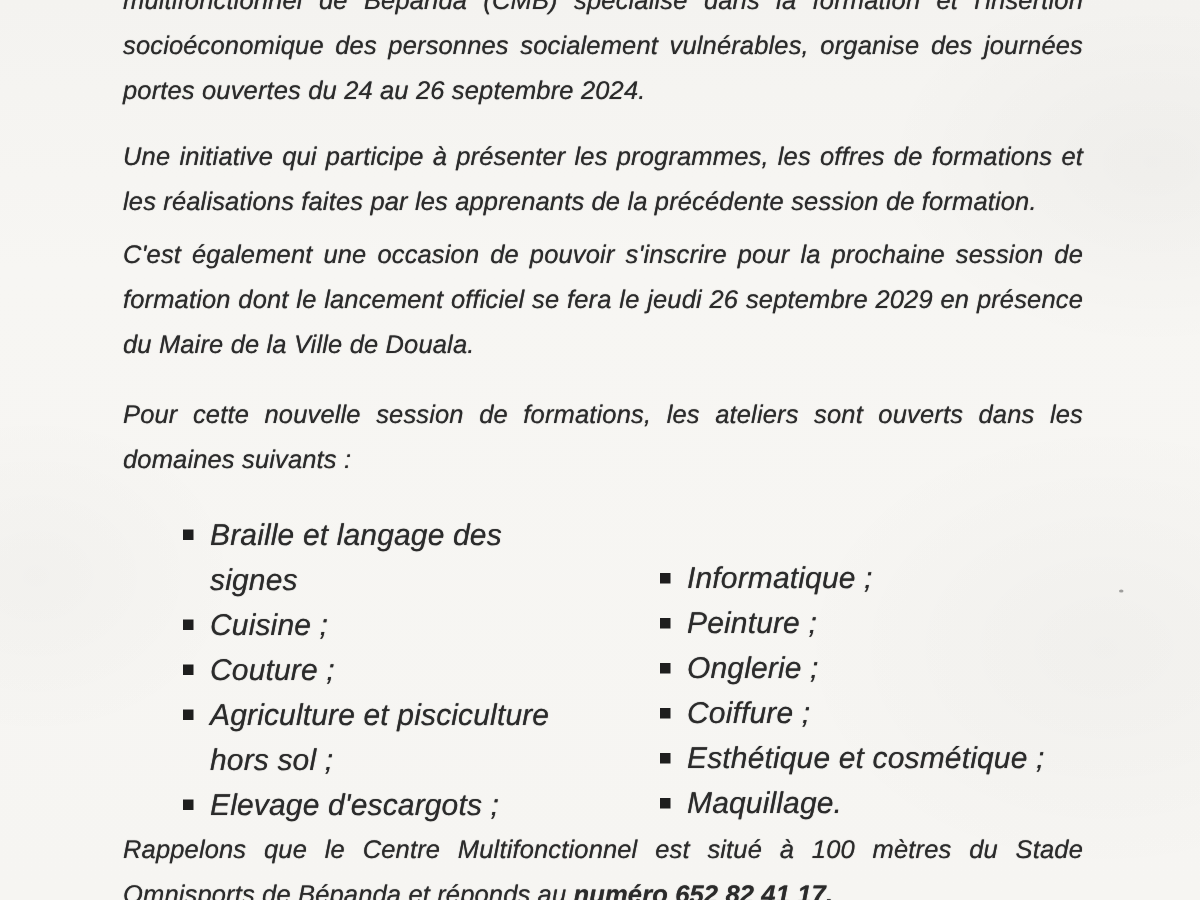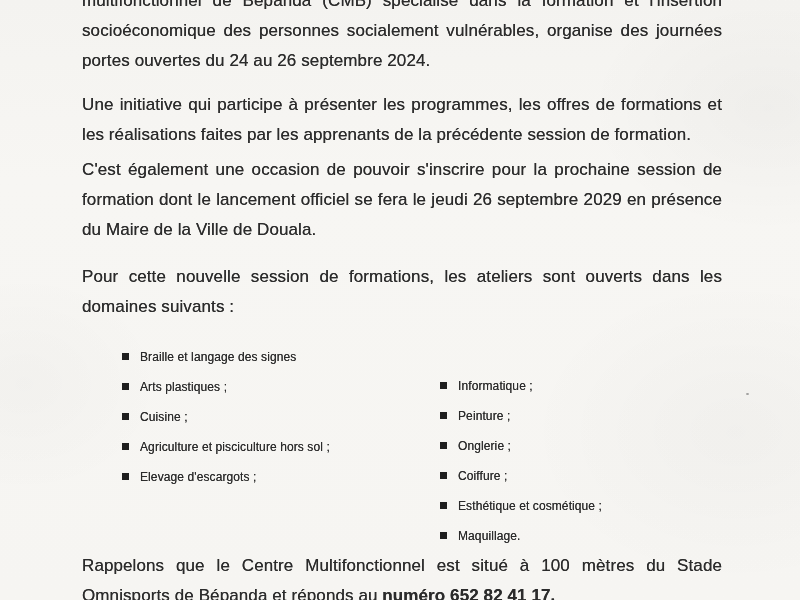--- a/index.html
+++ b/index.html
@@ -7,20 +7,21 @@
     position:relative;
     width:800px;height:600px;
     overflow:hidden;
     background:
       radial-gradient(260px 180px at 96% 18%, rgba(0,0,0,0.028), rgba(0,0,0,0) 70%),
       radial-gradient(300px 220px at 92% 72%, rgba(0,0,0,0.022), rgba(0,0,0,0) 70%),
       radial-gradient(200px 160px at 3% 64%, rgba(0,0,0,0.02), rgba(0,0,0,0) 70%),
       linear-gradient(180deg, #f4f3f0 0%, #f7f6f3 30%, #f6f5f2 100%);
     font-family:"Liberation Sans", sans-serif;
     color:#2b2b2b;
+    font-style:italic;
   }
   .content{
     position:absolute;
     left:82px; top:-14px; width:640px;
   }
   .ln{
     font-size:17px;
     line-height:30px;
     text-align:justify;
     text-align-last:justify;
@@ -39,21 +40,21 @@
     margin-top:20px;
     display:flex;
     padding-left:40px;
     box-sizing:border-box;
   }
   .col-left{width:318px;flex:0 0 318px;}
   .col-right{flex:1 1 auto;margin-top:29px;}
   .witem{
     display:flex;
     align-items:flex-start;
-    font-size:12px;
+    font-size:20px;
     line-height:30px;
     letter-spacing:0.1px;
     text-shadow:0 0 0.6px rgba(43,43,43,0.85);
   }
   .bullet{
     flex:0 0 7px;
     width:7px;height:7px;
     background:#1e1e1e;
     margin-top:11px;
     margin-right:11px;
@@ -99,25 +100,25 @@
     </div>
 
     <div class="workshops">
       <div class="col-left">
         <div class="witem">
           <span class="bullet"></span>
           <span class="wtext">Braille et langage des signes</span>
         </div>
         <div class="witem">
           <span class="bullet"></span>
-          <span class="wtext">Arts plastiques ;</span>
+          <span class="wtext">Cuisine ;</span>
         </div>
         <div class="witem">
           <span class="bullet"></span>
-          <span class="wtext">Cuisine ;</span>
+          <span class="wtext">Couture ;</span>
         </div>
         <div class="witem">
           <span class="bullet"></span>
           <span class="wtext">Agriculture et pisciculture hors sol ;</span>
         </div>
         <div class="witem">
           <span class="bullet"></span>
           <span class="wtext">Elevage d'escargots ;</span>
         </div>
       </div>

